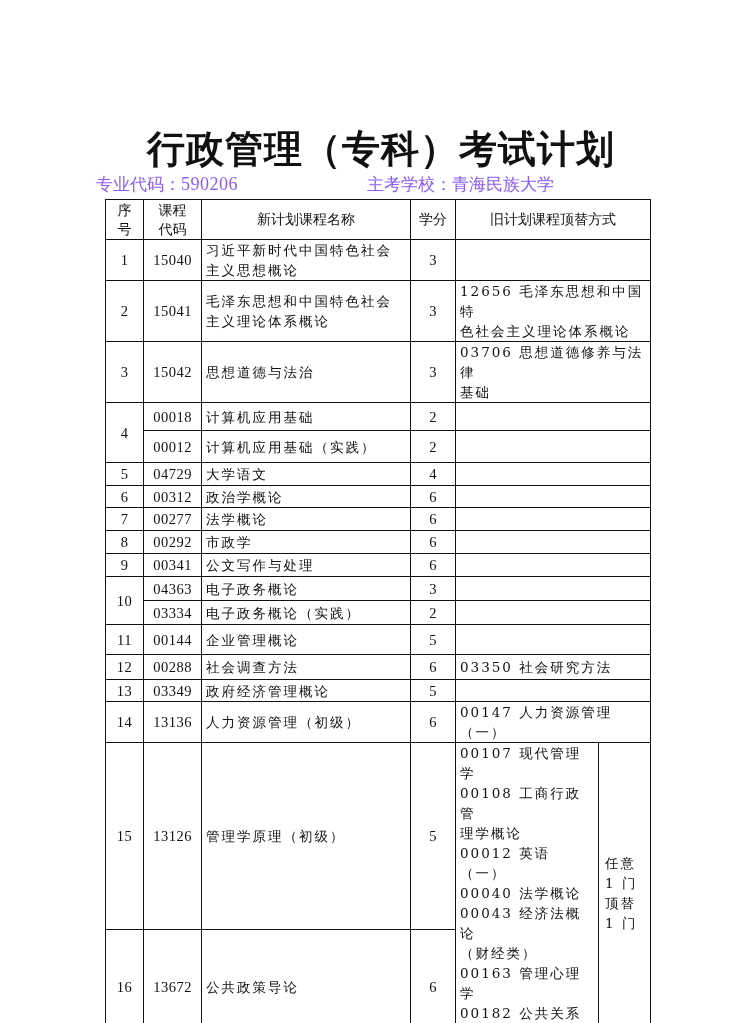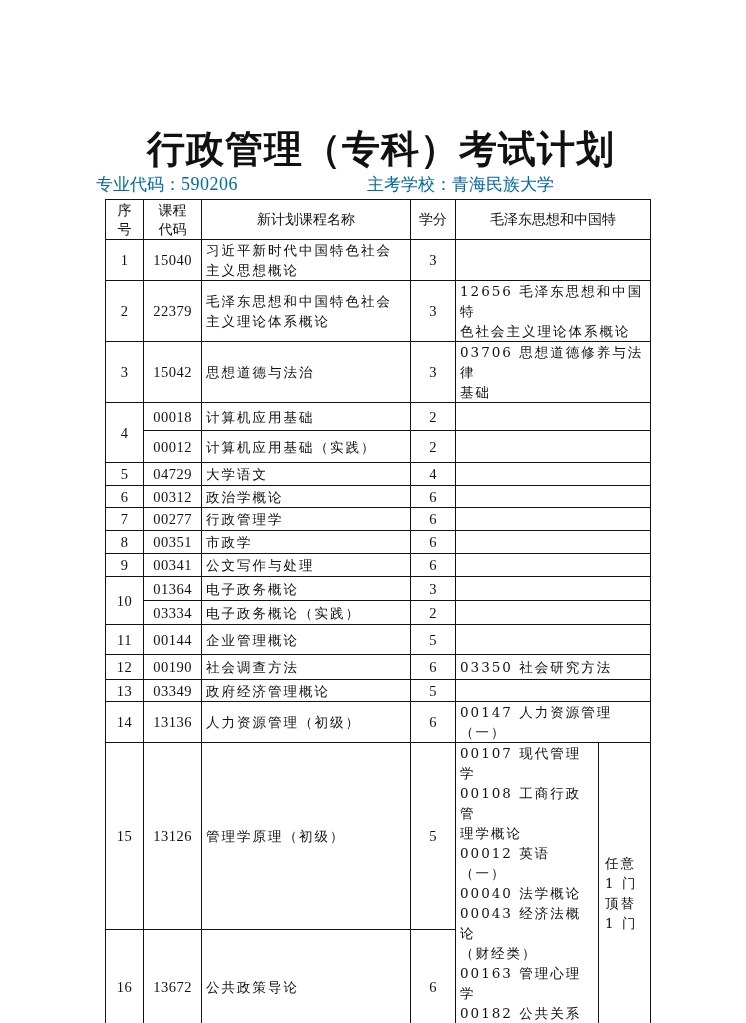--- a/index.html
+++ b/index.html
@@ -1,20 +1,20 @@
 <!DOCTYPE html>
 <html><head>
 <meta charset="utf-8">
 <style>
   html, body { margin: 0; padding: 0; background: #ffffff; }
   body { width: 746px; height: 1023px; position: relative; overflow: hidden;
          font-family: "DejaVu Serif", "Liberation Serif", serif; color: #111; }
   .title { position: absolute; left: 8px; width: 746px; top: 124px; text-align: center;
            font-size: 38px; font-weight: bold; letter-spacing: 1px; color: #111; }
-  .meta { position: absolute; top: 173px; font-size: 17px; color: #0369a1; }
+  .meta { position: absolute; top: 173px; font-size: 17px; color: #8b5cf6; }
   .meta.left { left: 96px; }
   .meta.right { left: 367px; }
   table.plan { position: absolute; left: 105px; top: 199px; border-collapse: collapse;
                table-layout: fixed; width: 545px; font-size: 13.5px; }
   table.plan td, table.plan th { border: 1.3px solid #111; padding: 0 4px; vertical-align: middle;
                line-height: 20px; }
   table.plan th { font-family: "DejaVu Sans", "Liberation Sans", sans-serif; font-weight: normal;
                   font-size: 14px; text-align: center; line-height: 19px; }
   .c { text-align: center; }
   .l { text-align: left; }
@@ -38,33 +38,33 @@
       <col style="width:45px">
       <col style="width:143px">
       <col style="width:52px">
   </colgroup>
   <tbody>
       <tr style="height:40px">
     <th><span>序</span><br><span>号</span></th>
     <th><span>课程</span><br><span>代码</span></th>
     <th>新计划课程名称</th>
     <th>学分</th>
-    <th colspan="2">毛泽东思想和中国特</th>
+    <th colspan="2">旧计划课程顶替方式</th>
   </tr>
 
   <tr style="height:41px">
     <td class="c num">1</td>
     <td class="c num">15040</td>
     <td class="l zh"><span>习近平新时代中国特色社会</span><br><span>主义思想概论</span></td>
     <td class="c num">3</td>
     <td colspan="2" class="l"></td>
   </tr>
   <tr style="height:40px">
     <td class="c num">2</td>
-    <td class="c num">22379</td>
+    <td class="c num">15041</td>
     <td class="l zh"><span>毛泽东思想和中国特色社会</span><br><span>主义理论体系概论</span></td>
     <td class="c num">3</td>
     <td colspan="2" class="l zh"><span>12656 毛泽东思想和中国特</span><br><span>色社会主义理论体系概论</span></td>
   </tr>
   <tr style="height:40px">
     <td class="c num">3</td>
     <td class="c num">15042</td>
     <td class="l zh">思想道德与法治</td>
     <td class="c num">3</td>
     <td colspan="2" class="l zh"><span>03706 思想道德修养与法律</span><br><span>基础</span></td>
@@ -92,61 +92,61 @@
   <tr style="height:22px">
     <td class="c num">6</td>
     <td class="c num">00312</td>
     <td class="l zh">政治学概论</td>
     <td class="c num">6</td>
     <td colspan="2"></td>
   </tr>
   <tr style="height:23px">
     <td class="c num">7</td>
     <td class="c num">00277</td>
-    <td class="l zh">行政管理学</td>
+    <td class="l zh">法学概论</td>
     <td class="c num">6</td>
     <td colspan="2"></td>
   </tr>
   <tr style="height:23px">
     <td class="c num">8</td>
-    <td class="c num">00351</td>
+    <td class="c num">00292</td>
     <td class="l zh">市政学</td>
     <td class="c num">6</td>
     <td colspan="2"></td>
   </tr>
   <tr style="height:23px">
     <td class="c num">9</td>
     <td class="c num">00341</td>
     <td class="l zh">公文写作与处理</td>
     <td class="c num">6</td>
     <td colspan="2"></td>
   </tr>
   <tr style="height:24px">
     <td rowspan="2" class="c num">10</td>
-    <td class="c num">01364</td>
+    <td class="c num">04363</td>
     <td class="l zh">电子政务概论</td>
     <td class="c num">3</td>
     <td colspan="2"></td>
   </tr>
   <tr style="height:24px">
     <td class="c num">03334</td>
     <td class="l zh">电子政务概论（实践）</td>
     <td class="c num">2</td>
     <td colspan="2"></td>
   </tr>
   <tr style="height:30px">
     <td class="c num">11</td>
     <td class="c num">00144</td>
     <td class="l zh">企业管理概论</td>
     <td class="c num">5</td>
     <td colspan="2"></td>
   </tr>
   <tr style="height:25px">
     <td class="c num">12</td>
-    <td class="c num">00190</td>
+    <td class="c num">00288</td>
     <td class="l zh">社会调查方法</td>
     <td class="c num">6</td>
     <td colspan="2" class="l zh">03350 社会研究方法</td>
   </tr>
   <tr style="height:22px">
     <td class="c num">13</td>
     <td class="c num">03349</td>
     <td class="l zh">政府经济管理概论</td>
     <td class="c num">5</td>
     <td colspan="2"></td>

